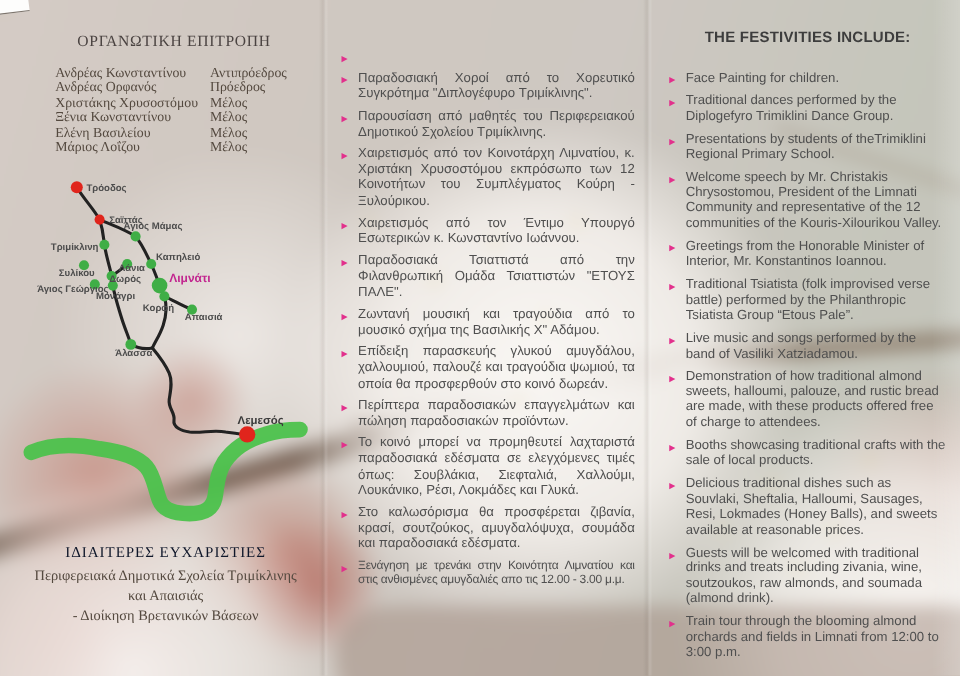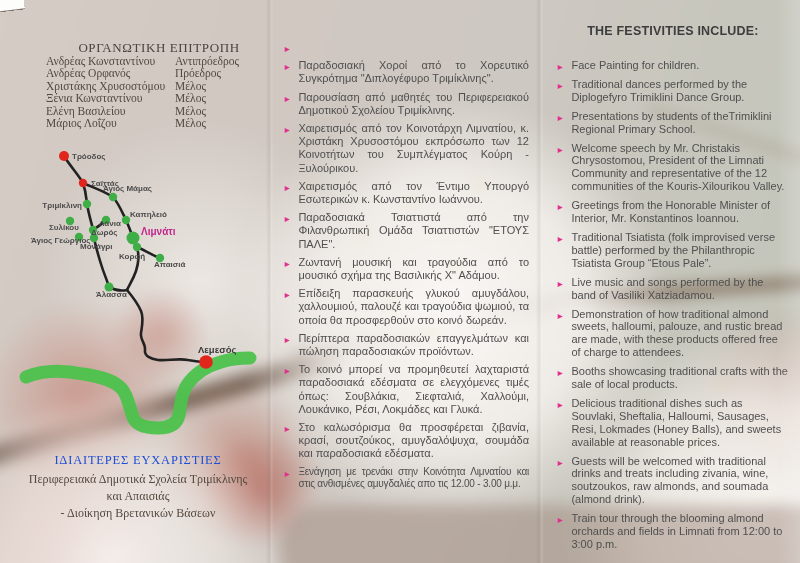--- a/index.html
+++ b/index.html
@@ -45,37 +45,37 @@
       600px 438px 0 rgba(227,211,150,.7),430px 330px 0 rgba(223,207,146,.6);}
 
   
   .artifact{position:absolute;left:-4px;top:-3px;width:28px;height:13px;background:#fdfdfc;
     border-bottom:1px solid #7d756d;transform:rotate(-7deg);z-index:4;}
 
   
   .panel{position:absolute;z-index:2;}
   .left-col *{font-family:"Liberation Serif",serif;color:#54493f;}
 
-  .committee-title{position:absolute;left:30px;top:26px;width:230px;margin:14px;
+  .committee-title{position:absolute;left:30px;top:26px;width:230px;margin:0;
     font-family:"Liberation Serif",serif;font-size:13px;font-weight:normal;color:#4a4341;
     text-align:center;letter-spacing:.6px;}
   .committee{position:absolute;left:46px;top:55px;width:214px;font-size:11.5px;line-height:12.4px;}
   .crow{display:grid;grid-template-columns:129px auto;}
 
   .map{position:absolute;left:8px;top:138px;z-index:2;}
   .map text{font-family:"Liberation Sans",sans-serif;font-size:8px;font-weight:bold;fill:#4c4c4c;}
   .map .lbl-limnati{font-size:10px;fill:#c2268f;}
   .map .lbl-lemesos{font-size:9.5px;fill:#3a3a3a;}
   .road{fill:none;stroke:#222;stroke-width:2.6;stroke-linecap:round;stroke-linejoin:round;}
   .hw{fill:none;stroke:#4cc24c;stroke-width:13;stroke-linecap:round;stroke-linejoin:round;opacity:.95;}
   .dg{fill:#3fae46;} .dr{fill:#e0251c;}
 
   .thanks{position:absolute;left:12px;top:452px;width:252px;text-align:center;
     font-size:12px;line-height:17px;}
-  .thanks .t-title{font-size:12.5px;letter-spacing:.8px;margin-bottom:2px;color:#1d4ed8;}
+  .thanks .t-title{font-size:12.5px;letter-spacing:.8px;margin-bottom:2px;color:#0f172a;}
 
   .mid-col{left:283px;top:20px;width:246px;}
   .right-col{left:556px;top:20px;width:234px;}
   .col-title{margin:4px 0 0 0;text-align:center;font-size:13px;font-weight:bold;
     color:#3d3d3d;letter-spacing:.2px;}
   .right-col .col-title{font-size:12.5px;}
   .items{margin-top:21px;}
   .item{display:flex;gap:7px;margin-bottom:5px;font-size:11px;line-height:13.2px;color:#4f4f4f;}
   .right-col .item{margin-bottom:6px;line-height:12.9px;}
   .arr{flex:0 0 auto;font-size:8.5px;color:#e2308c;transform:translateY(1.5px);}

